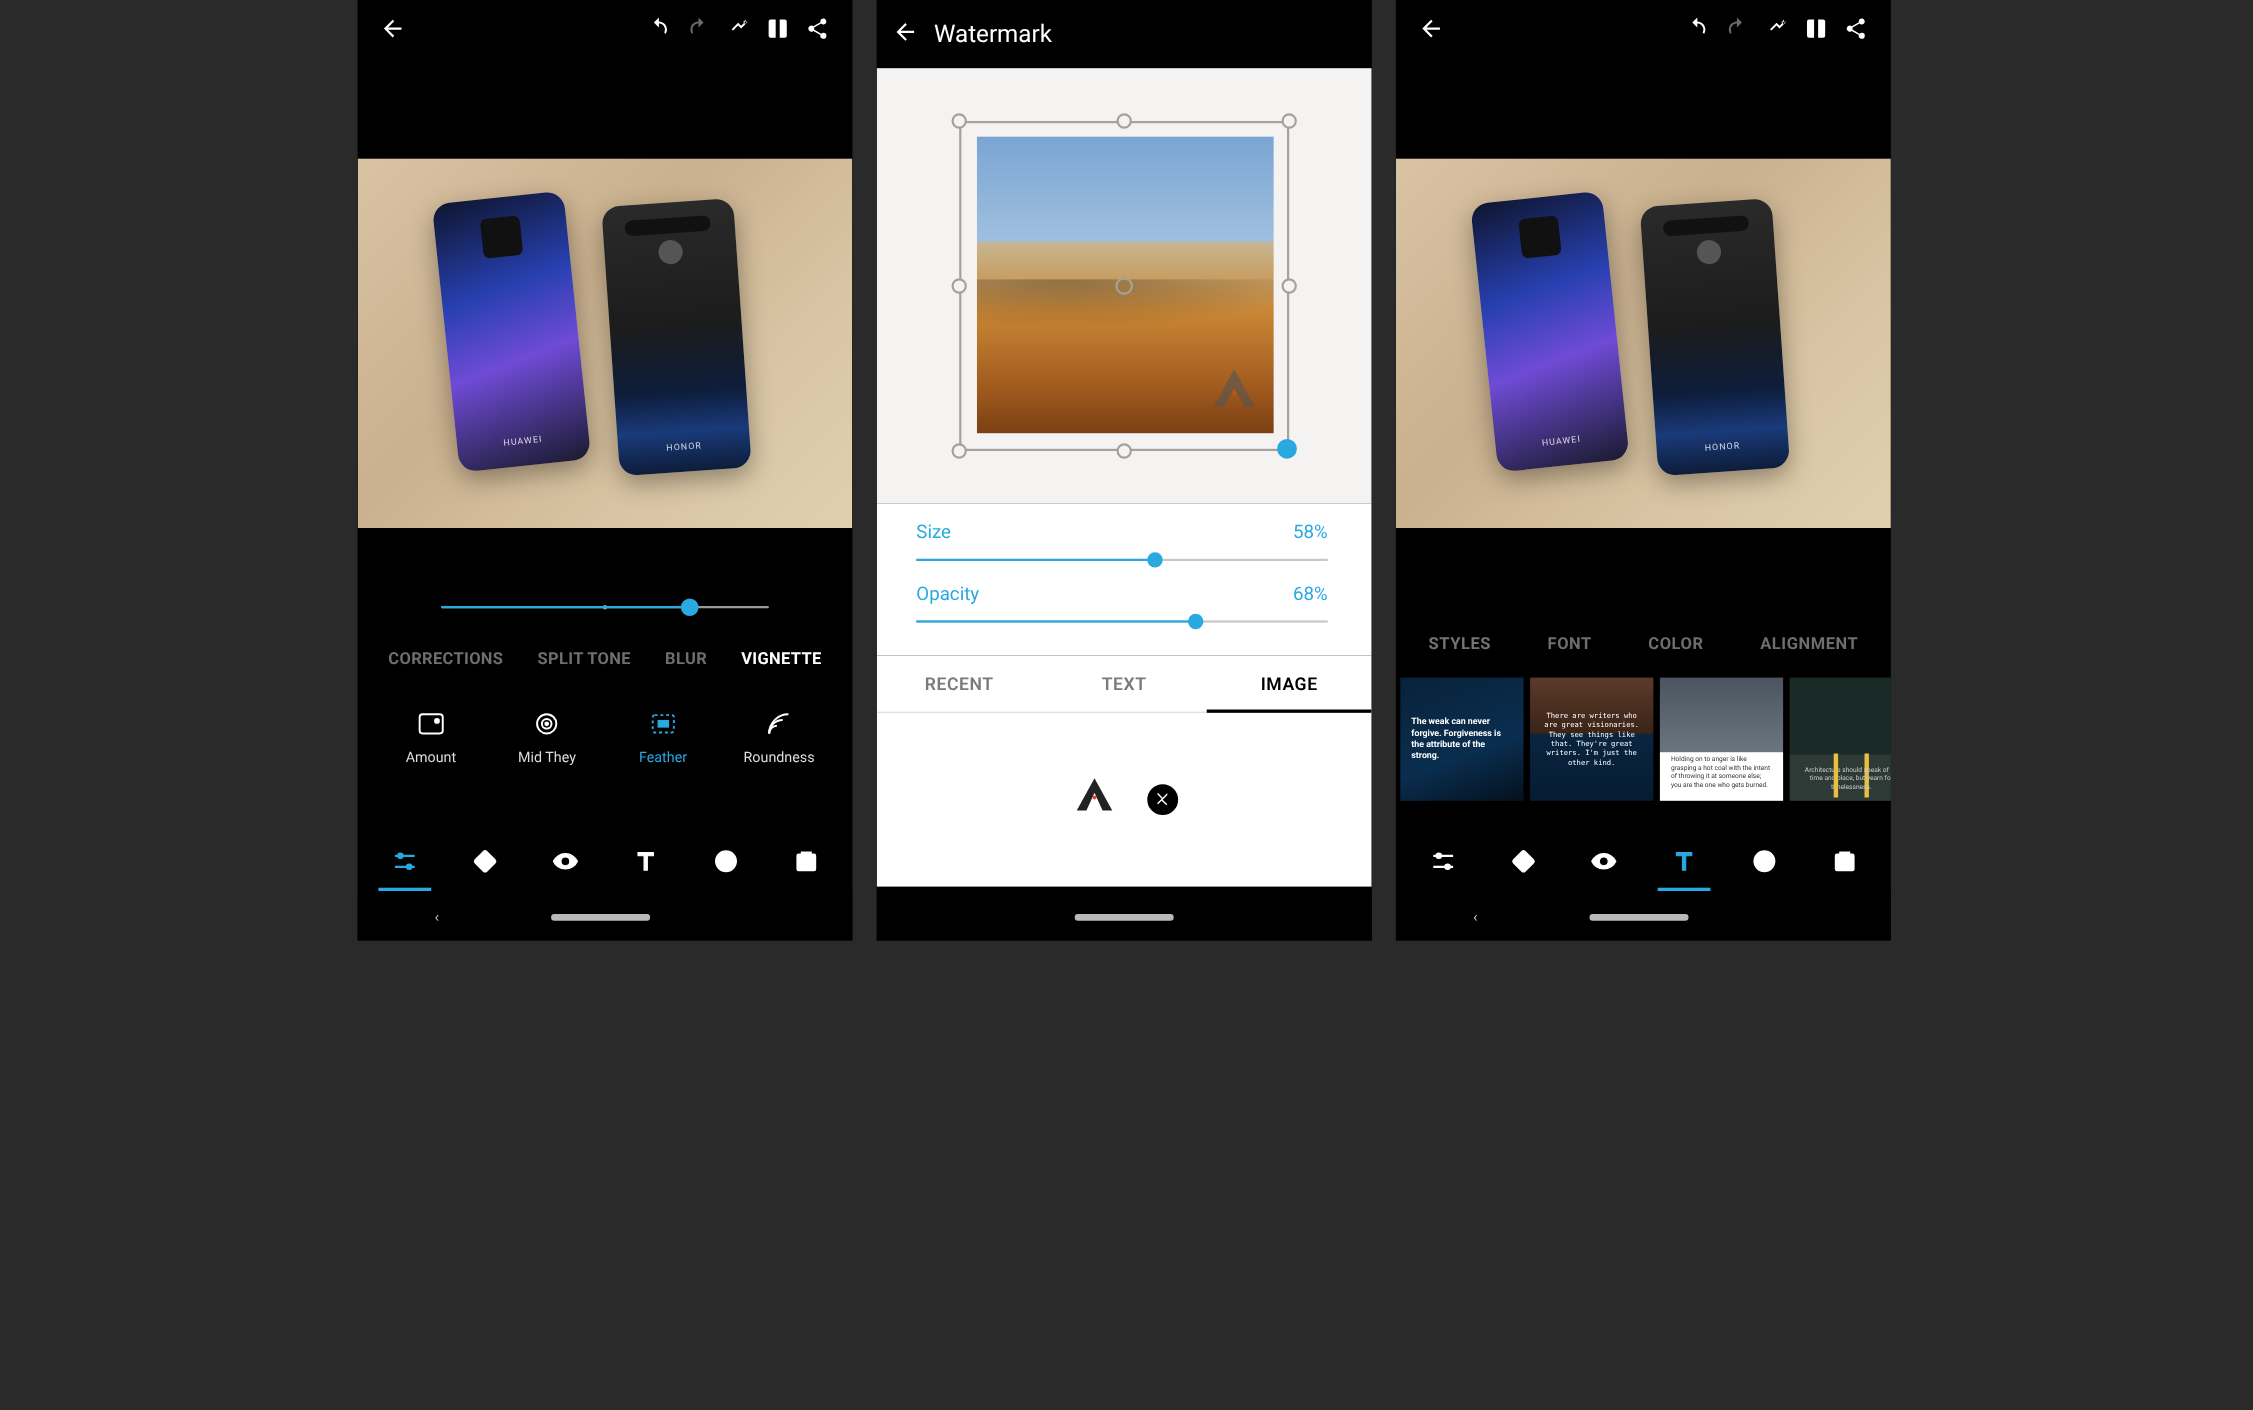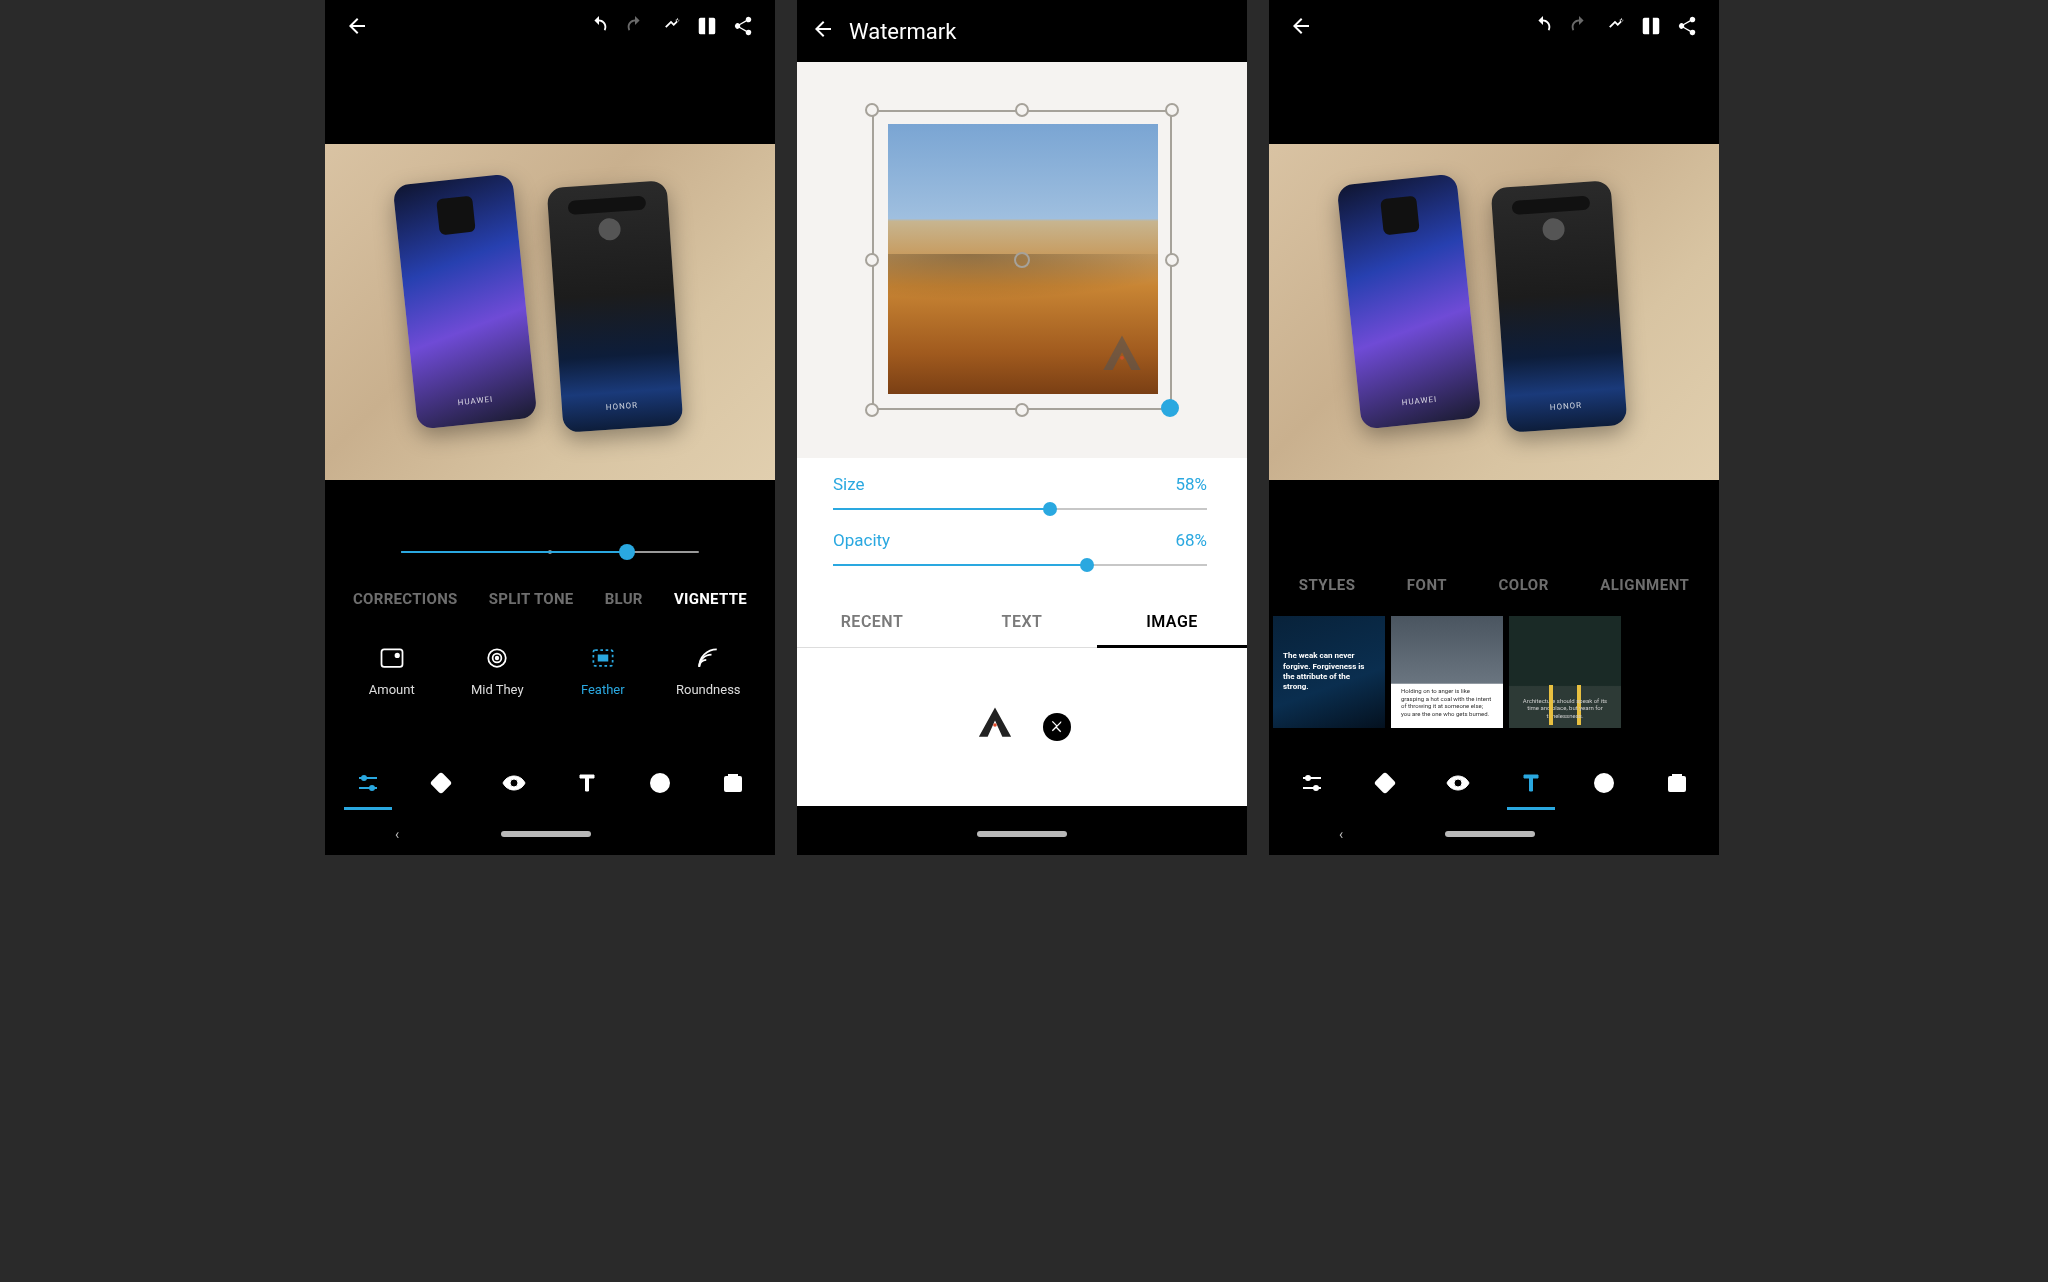--- a/index.html
+++ b/index.html
@@ -532,20 +532,23 @@
       <div class="style-tab active">STYLES</div>
       <div class="style-tab">FONT</div>
       <div class="style-tab">COLOR</div>
       <div class="style-tab">ALIGNMENT</div>
     </div>
 
     <div class="style-cards">
       <div class="card card-bg1">
         <div class="txt left" style="font-weight:700;">The weak can never forgive. Forgiveness is the attribute of the strong.</div>
       </div>
+      <div class="card card-bg2">
+        <div class="txt" style="font-family:monospace;font-size:6.5px;">There are writers who are great visionaries. They see things like that. They're great writers. I'm just the other kind.</div>
+      </div>
       <div class="card card-bg3">
         <div class="txt bottom">Holding on to anger is like grasping a hot coal with the intent of throwing it at someone else; you are the one who gets burned.</div>
       </div>
       <div class="card card-bg4">
         <div class="txt">Architecture should speak of its time and place, but yearn for timelessness.</div>
       </div>
     </div>
 
     <div class="bottom-tb">
       <div class="tb-btn">

